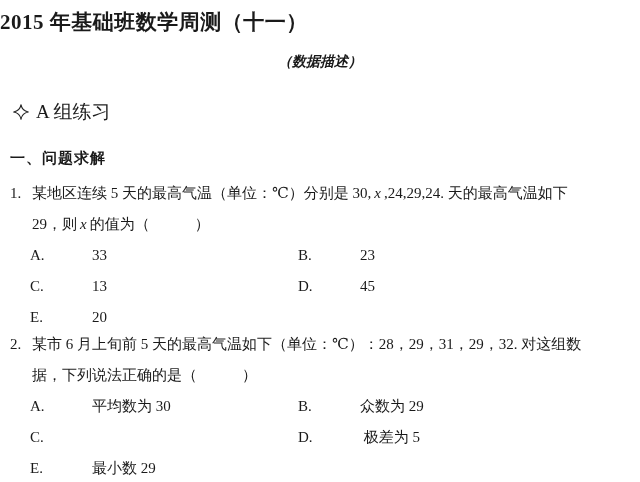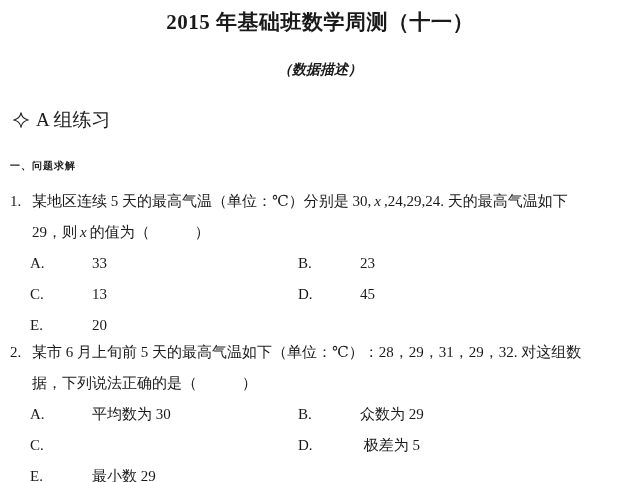--- a/index.html
+++ b/index.html
@@ -5,37 +5,37 @@
   * { margin: 0; padding: 0; box-sizing: border-box; }
   html, body { width: 640px; }
   body {
     width: 640px; height: 482px; overflow: hidden;
     background: #ffffff; color: #1a1a1a;
     font-family: "Liberation Serif", "DejaVu Serif", serif;
   }
   .page { position: relative; width: 640px; height: 482px; }
 
   .title {
-    text-align: center; padding-top: 8px;
+    padding-top: 8px;
     font-size: 21px; font-weight: 700; line-height: 28px;
     letter-spacing: 0.5px; white-space: pre;
   }
   .subtitle {
-    text-align: center; margin-top: 25px;
+    text-align: center; margin-top: 17px;
     font-size: 14px; font-weight: 700; font-style: italic;
     line-height: 18px; white-space: pre;
   }
   .group-heading {
     margin: 27px 0 0 13px; font-size: 19px; line-height: 27px;
     display: flex; align-items: center; font-family: Liberation Serif, serif;
   }
   .star { display: inline-flex; margin-right: 7px; align-items: center; }
   .group-heading .label { white-space: pre; }
   .part-heading {
-    margin: 23px 0 0 10px; font-size: 10px; font-weight: 700;
+    margin: 23px 0 0 10px; font-size: 15px; font-weight: 700;
     line-height: 20px; letter-spacing: 1px; white-space: pre;
   }
 
   .question { margin: 10px 0 0 10px; font-size: 15px; line-height: 31px; }
   .question.q2 { margin-top: -4px; }
   .q-line { display: flex; }
   .q-num { width: 22px; flex: none; white-space: pre; }
   .q-text { white-space: pre; }
   .q-indent { margin-left: 22px; align-items: flex-end; }
   .var-x { font-style: italic; padding: 0 3px; white-space: pre; }

